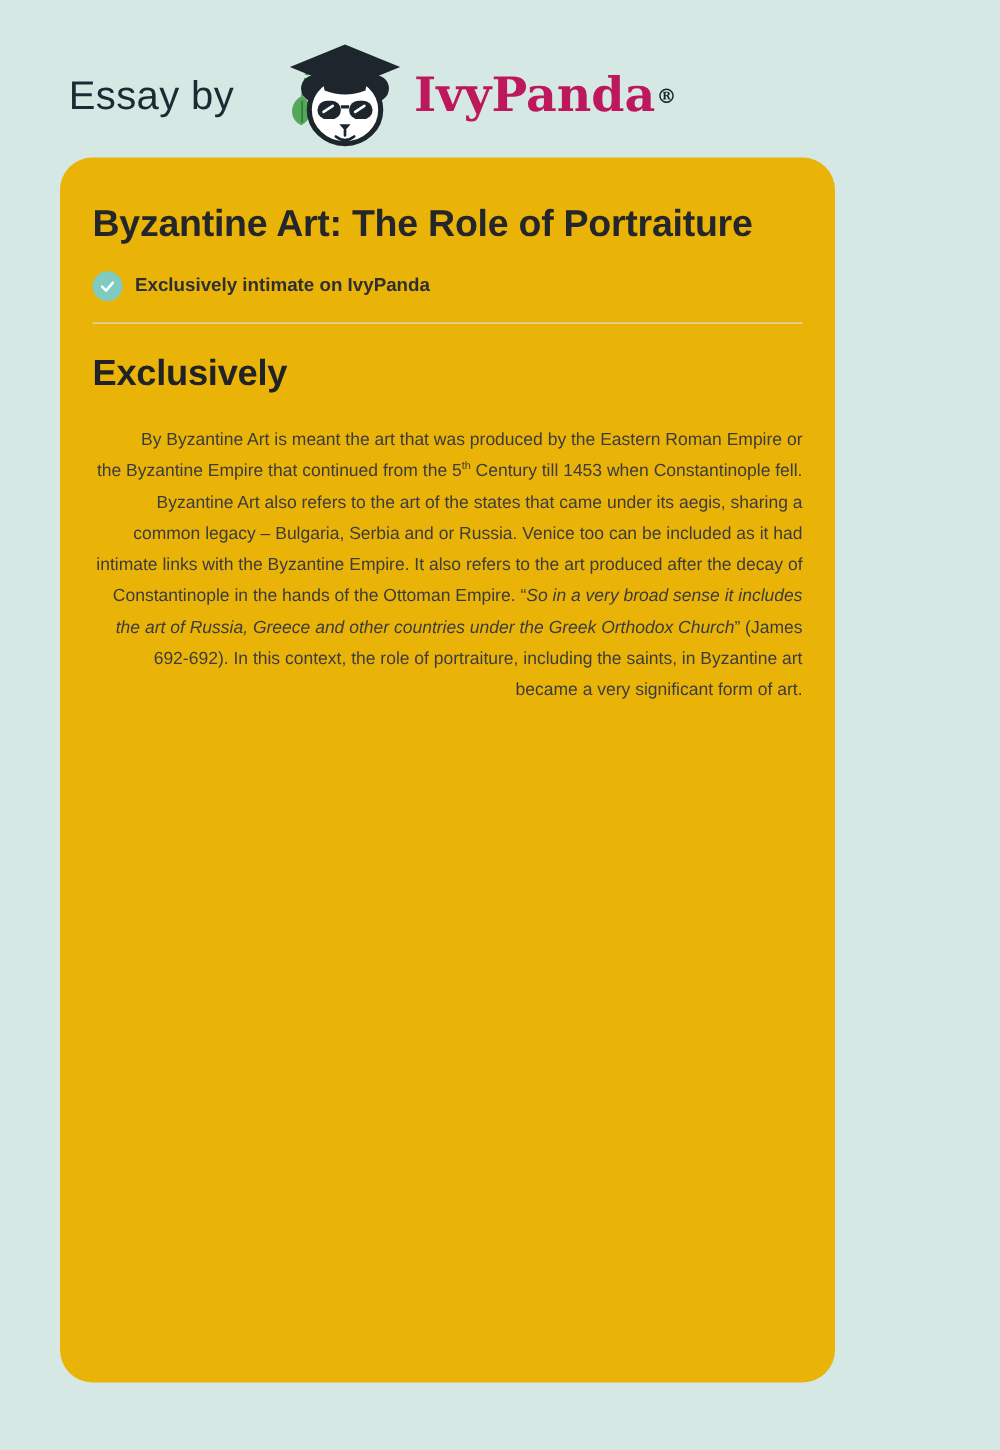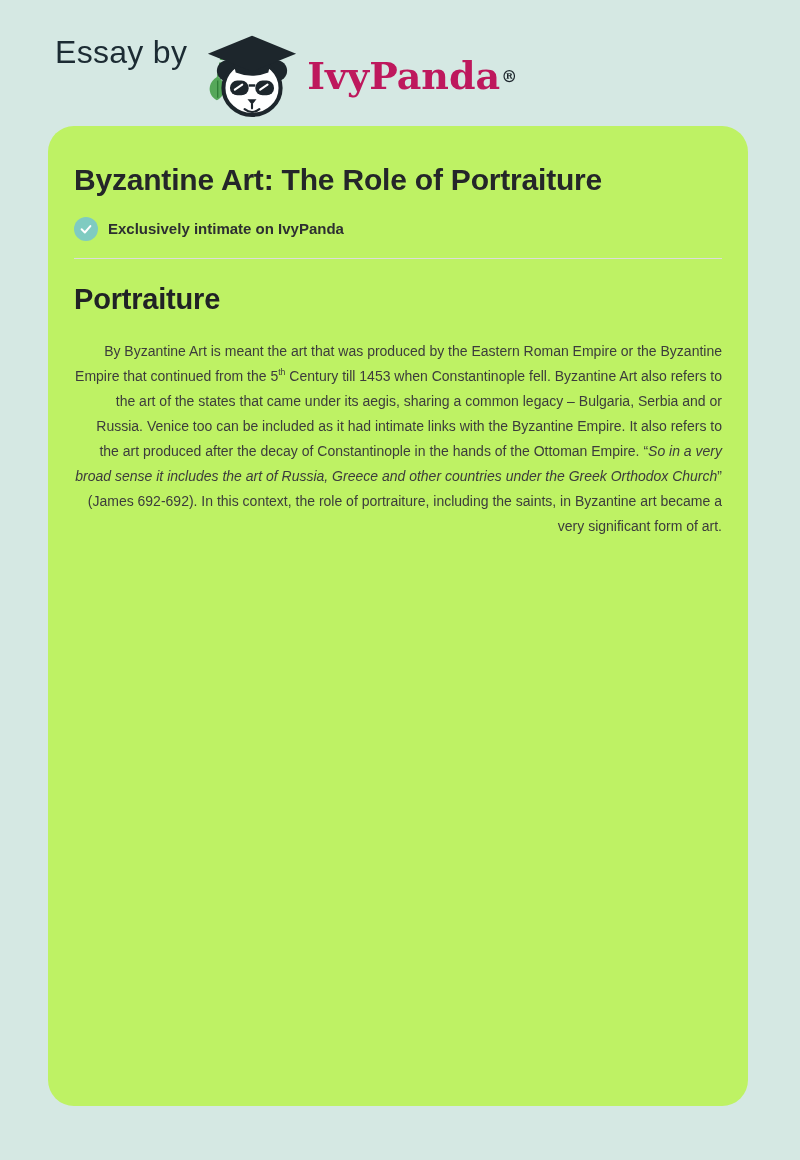--- a/index.html
+++ b/index.html
@@ -6,22 +6,24 @@
   html, body {
     margin: 0; padding: 0;
     width: 800px; height: 1160px;
     background: #d5e8e3;
     font-family: "Liberation Sans", sans-serif;
     -webkit-font-smoothing: antialiased;
   }
   
   .page-header {
     display: flex;
+    align-items: center;
     padding: 34px 0 0 55px;
     height: 118px;
+    gap: 24px;
   }
   .essay-by {
     font-size: 32px;
     color: #1c2b33;
     letter-spacing: 0.3px;
   }
   .logo-link {
     display: flex;
     align-items: center;
     margin-left: 16px;
@@ -40,24 +42,24 @@
   .registered {
     font-family: "DejaVu Serif", "Liberation Serif", serif;
     font-weight: 700;
     font-size: 16px;
     color: #1b242b;
     vertical-align: 20px;
     margin-left: 1px;
   }
   
   .essay-card {
-    width: 700px;
+    width: 620px;
     min-height: 980px;
     margin: 8px auto 0 48px;
-    background: #bef264;
+    background: #eab308;
     border-radius: 26px;
     padding: 35px 26px 40px 26px;
   }
   .essay-title {
     margin: 0;
     font-size: 30px;
     line-height: 1.25;
     font-weight: 700;
     color: #242629;
     letter-spacing: -0.2px;
@@ -154,16 +156,16 @@
     <span class="check-circle">
       <svg width="14" height="14" viewBox="0 0 24 24" aria-hidden="true">
         <polyline points="4.5,12.5 10,18 19.5,7" fill="none" stroke="#ffffff" stroke-width="3.4" stroke-linecap="round" stroke-linejoin="round"></polyline>
       </svg>
     </span>
     <span class="badge-label">Exclusively intimate on IvyPanda</span>
   </div>
 
   <hr class="divider">
 
-  <h2 class="section-heading">Portraiture</h2>
+  <h2 class="section-heading">Exclusively</h2>
 
   <p class="body-paragraph"><span>By Byzantine Art is meant the art that was produced by the Eastern Roman Empire or the Byzantine Empire that continued from the 5</span><sup>th</sup><span> Century till 1453 when Constantinople fell. Byzantine Art also refers to the art of the states that came under its aegis, sharing a common legacy – Bulgaria, Serbia and or Russia. Venice too can be included as it had intimate links with the Byzantine Empire. It also refers to the art produced after the decay of Constantinople in the hands of the Ottoman Empire. “</span><em>So in a very broad sense it includes the art of Russia, Greece and other countries under the Greek Orthodox Church</em><span>” (James 692-692). In this context, the role of portraiture, including the saints, in Byzantine art became a very significant form of art.</span></p>
 </div>
 
 </body></html>

